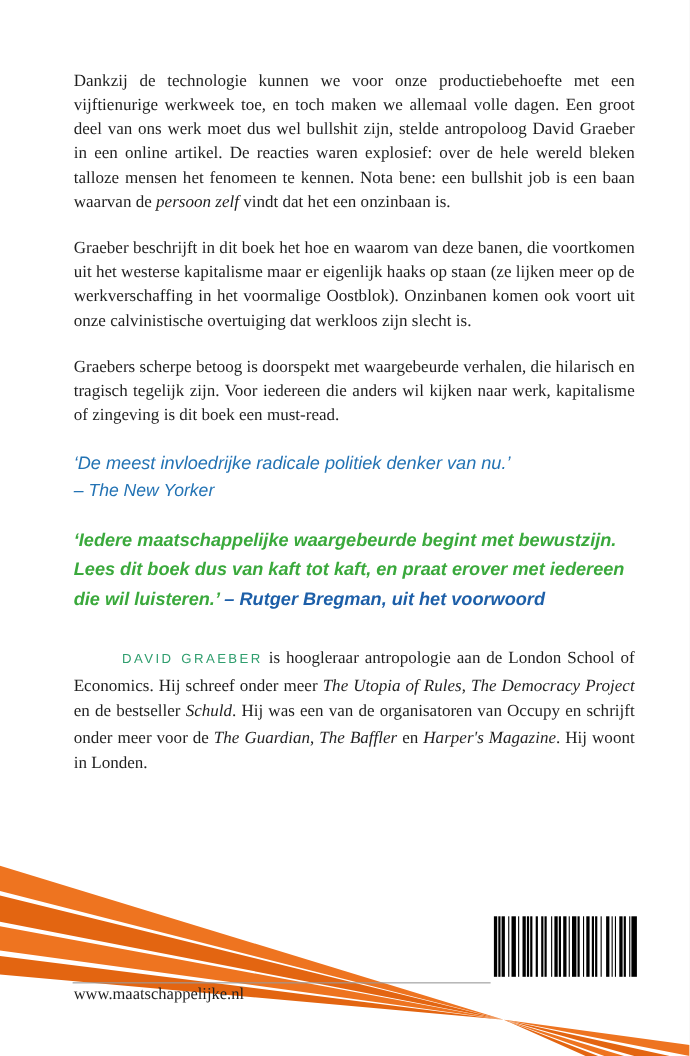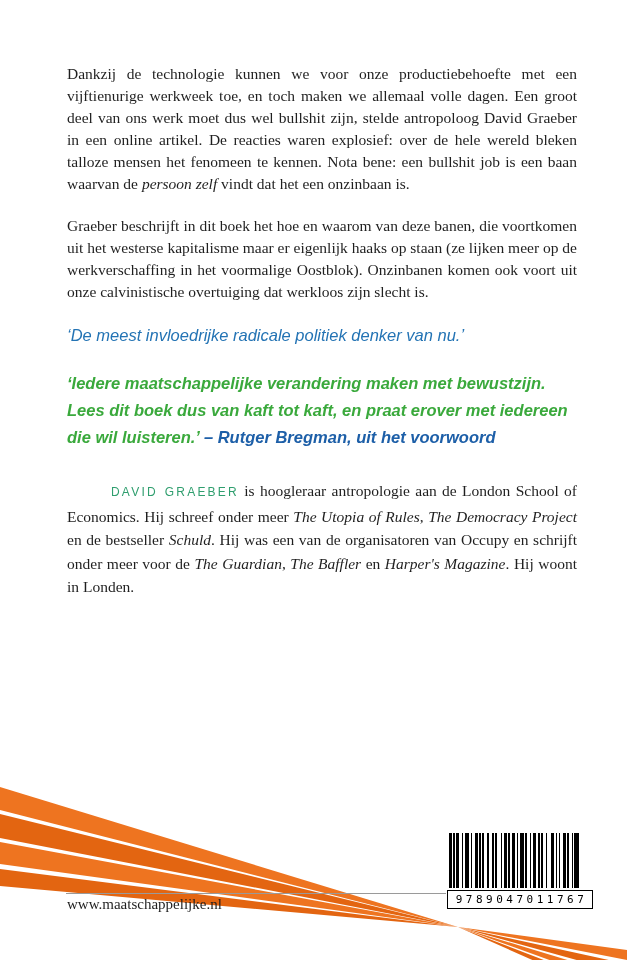--- a/index.html
+++ b/index.html
@@ -63,27 +63,29 @@
   }
 </style>
 </head>
 <body>
 
 <div class="page">
 
   <div class="text-block">
     <p class="body"><span>Dankzij de technologie kunnen we voor onze productiebehoefte met een vijftienurige werkweek toe, en toch maken we allemaal volle dagen. Een groot deel van ons werk moet dus wel bullshit zijn, stelde antropoloog David Graeber in een online artikel. De reacties waren explosief: over de hele wereld bleken talloze mensen het fenomeen te kennen. Nota bene: een bullshit job is een baan waarvan de </span><span class="it">persoon zelf</span><span> vindt dat het een onzinbaan is.</span></p>
     <p class="body"><span>Graeber beschrijft in dit boek het hoe en waarom van deze banen, die voortkomen uit het westerse kapitalisme maar er eigenlijk haaks op staan (ze lijken meer op de werkverschaffing in het voormalige Oostblok). Onzinbanen komen ook voort uit onze calvinistische overtuiging dat werkloos zijn slecht is.</span></p>
+    <p class="body"><span>Graebers scherpe betoog is doorspekt met waargebeurde verhalen, die hilarisch en tragisch tegelijk zijn. Voor iedereen die anders wil kijken naar werk, kapitalisme of zingeving is dit boek een must-read.</span></p>
 
     <div class="quote quote1">
       <div class="q1-text">‘De meest invloedrijke radicale politiek denker van nu.’</div>
+      <div class="q1-attr">–  The New Yorker</div>
     </div>
 
     <div class="quote quote2">
-      <div><span>‘Iedere maatschappelijke verandering maken met bewustzijn.</span></div>
+      <div><span>‘Iedere maatschappelijke waargebeurde begint met bewustzijn.</span></div>
       <div><span>Lees dit boek dus van kaft tot kaft, en praat erover met iedereen</span></div>
       <div><span>die wil luisteren.’ </span><span class="attr">– Rutger Bregman, uit het voorwoord</span></div>
     </div>
 
     <p class="author"><span class="sc-name">DAVID GRAEBER</span><span> is hoogleraar antropologie aan de London School of Economics. Hij schreef onder meer </span><span class="it">The Utopia of Rules</span><span>, </span><span class="it">The Democracy Project</span><span> en de bestseller </span><span class="it">Schuld</span><span>. Hij was een van de organisatoren van Occupy en schrijft onder meer voor de </span><span class="it">The Guardian</span><span>, </span><span class="it">The Baffler</span><span> en </span><span class="it">Harper's Magazine</span><span>. Hij woont in Londen.</span></p>
   </div>
 
   <svg class="ribbon-svg" viewBox="0 0 627 960" xmlns="http://www.w3.org/2000/svg" aria-hidden="true">
 
     <polygon points="0,787 0,810 458,927" fill="var(--ribbon-orange)"></polygon>
@@ -159,16 +161,15 @@
         <div class="gap" style="width: 2.9px; flex: 0 0 auto;"></div>
         <div class="bar" style="width: 2.9px; flex: 0 0 auto;"></div>
         <div class="gap" style="width: 1.45px; flex: 0 0 auto;"></div>
         <div class="bar" style="width: 1.45px; flex: 0 0 auto;"></div>
         <div class="gap" style="width: 2.9px; flex: 0 0 auto;"></div>
         <div class="bar" style="width: 1.45px; flex: 0 0 auto;"></div>
         <div class="gap" style="width: 1.45px; flex: 0 0 auto;"></div>
         <div class="bar" style="width: 4.35px; flex: 0 0 auto;"></div>
         <div class="gap" style="width: 1.45px; flex: 0 0 auto;"></div>
       </div>
-    <div class="number-strip">9789047011767</div>
   </div>
 
 </div>
 
 </body></html>

